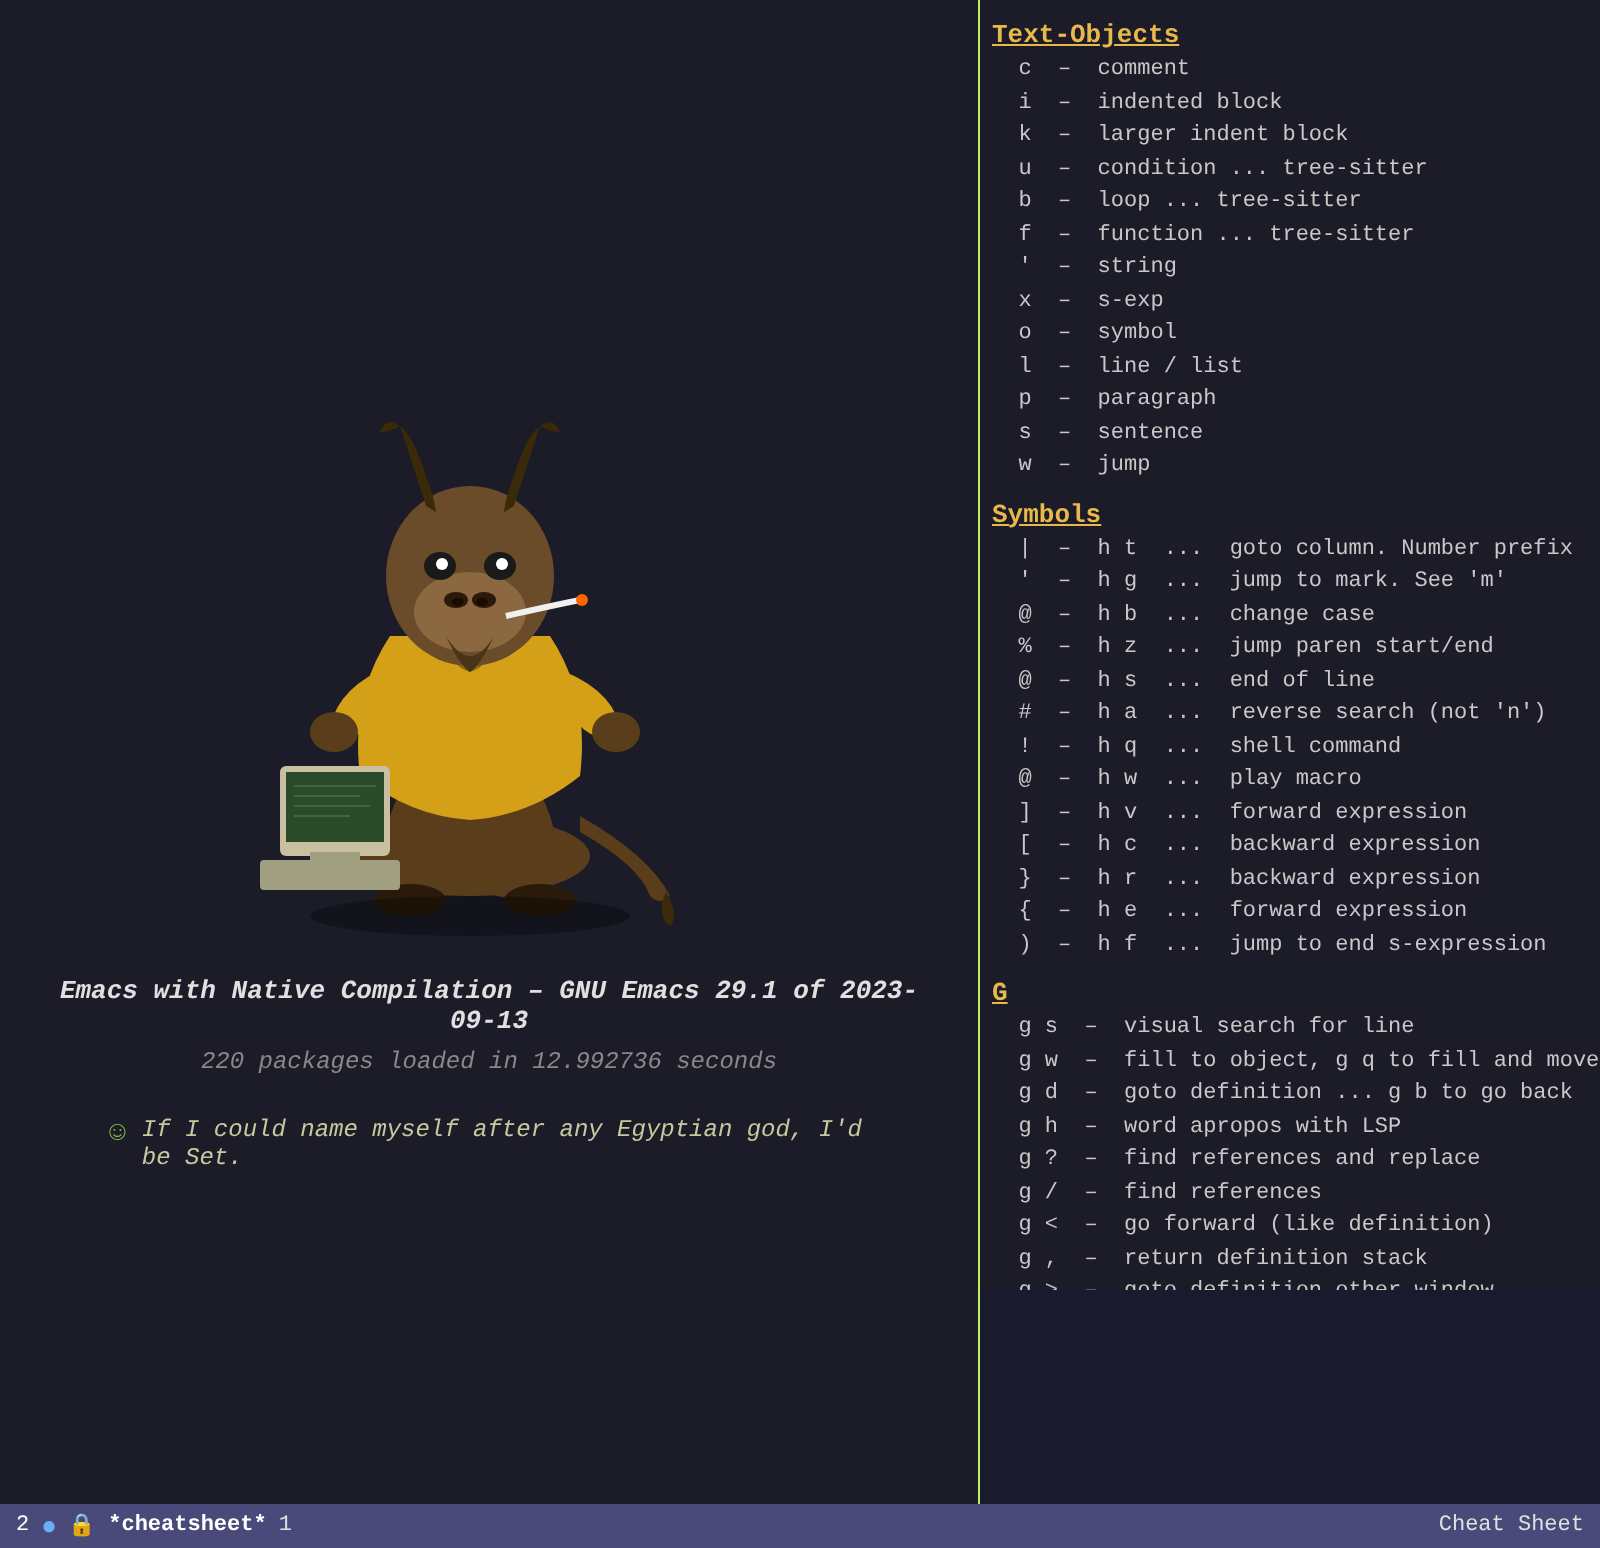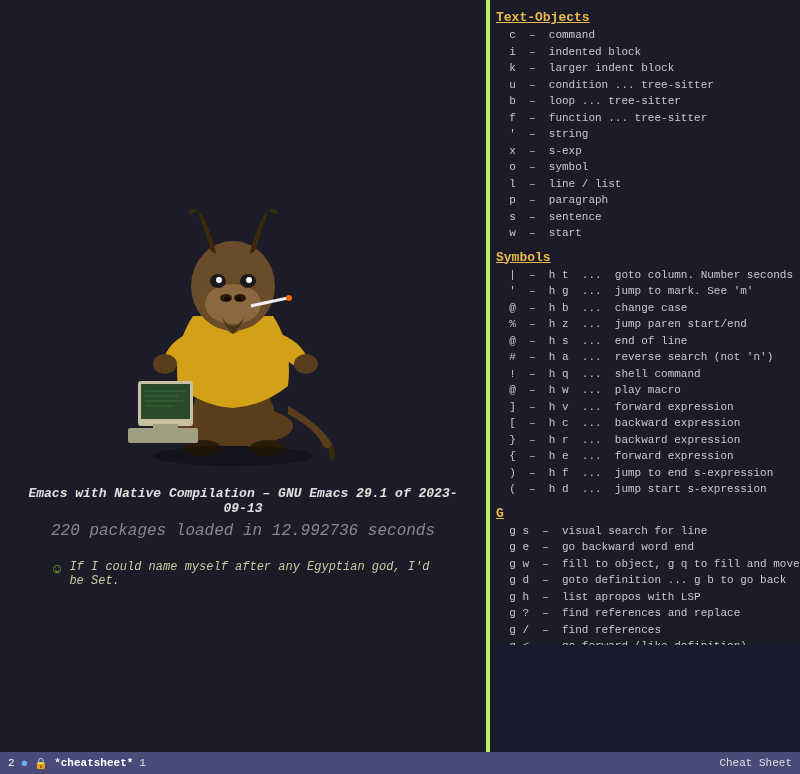--- a/index.html
+++ b/index.html
@@ -12,39 +12,39 @@
       overflow: hidden;
     }
     #left-panel {
       width: 490px;
       height: 774px;
       background-color: #1c1c28;
       display: flex;
       flex-direction: column;
       align-items: center;
       justify-content: center;
-      border-right: 4px solid #bef264;
+      border-right: 1px solid #bef264;
       padding: 20px;
     }
     #gnu-image {
       width: 280px;
       height: 280px;
       margin-bottom: 20px;
     }
     #app-title {
       color: #e0e0e0;
       font-size: 13px;
       font-weight: bold;
       text-align: center;
       margin-bottom: 6px;
       font-style: italic;
     }
     #packages-info {
       color: #888;
-      font-size: 16px;
+      font-size: 12px;
       text-align: left;
       margin-bottom: 20px;
       font-style: italic;
     }
     #quote-line {
       display: flex;
       align-items: flex-start;
       gap: 8px;
       font-size: 12px;
       color: #c8c8a0;
@@ -185,58 +185,56 @@
   <div id="packages-info">220 packages loaded in 12.992736 seconds</div>
   <div id="quote-line">
     <span id="quote-icon">☺</span>
     <span>If I could name myself after any Egyptian god, I'd be Set.</span>
   </div>
 </div>
 
 <div id="right-panel">
 <div class="section-title">Text-Objects</div>
     <ul class="section-list">
-      <li>  c  –  command</li>
+      <li>  c  –  comment</li>
       <li>  i  –  indented block</li>
       <li>  k  –  larger indent block</li>
       <li>  u  –  condition ... tree-sitter</li>
       <li>  b  –  loop ... tree-sitter</li>
       <li>  f  –  function ... tree-sitter</li>
       <li>  '  –  string</li>
       <li>  x  –  s-exp</li>
       <li>  o  –  symbol</li>
       <li>  l  –  line / list</li>
       <li>  p  –  paragraph</li>
       <li>  s  –  sentence</li>
-      <li>  w  –  start</li>
+      <li>  w  –  jump</li>
     </ul>
     <div class="section-title">Symbols</div>
     <ul class="section-list">
-      <li>  |  –  h t  ...  goto column. Number seconds</li>
+      <li>  |  –  h t  ...  goto column. Number prefix</li>
       <li>  '  –  h g  ...  jump to mark. See 'm'</li>
       <li>  @  –  h b  ...  change case</li>
       <li>  %  –  h z  ...  jump paren start/end</li>
       <li>  @  –  h s  ...  end of line</li>
       <li>  #  –  h a  ...  reverse search (not 'n')</li>
       <li>  !  –  h q  ...  shell command</li>
       <li>  @  –  h w  ...  play macro</li>
       <li>  ]  –  h v  ...  forward expression</li>
       <li>  [  –  h c  ...  backward expression</li>
       <li>  }  –  h r  ...  backward expression</li>
       <li>  {  –  h e  ...  forward expression</li>
       <li>  )  –  h f  ...  jump to end s-expression</li>
-      <li>  (  –  h d  ...  jump start s-expression</li>
     </ul>
     <div class="section-title">G</div>
     <ul class="section-list">
       <li>  g s  –  visual search for line</li>
-      <li>  g e  –  go backward word end</li>
       <li>  g w  –  fill to object, g q to fill and move</li>
       <li>  g d  –  goto definition ... g b to go back</li>
-      <li>  g h  –  list apropos with LSP</li>
+      <li>  g h  –  word apropos with LSP</li>
       <li>  g ?  –  find references and replace</li>
       <li>  g /  –  find references</li>
       <li>  g &lt;  –  go forward (like definition)</li>
       <li>  g ,  –  return definition stack</li>
       <li>  g &gt;  –  goto definition other window</li>
     </ul>
   </div>
 
 <div id="status-bar">
   <span class="status-num">2</span>

